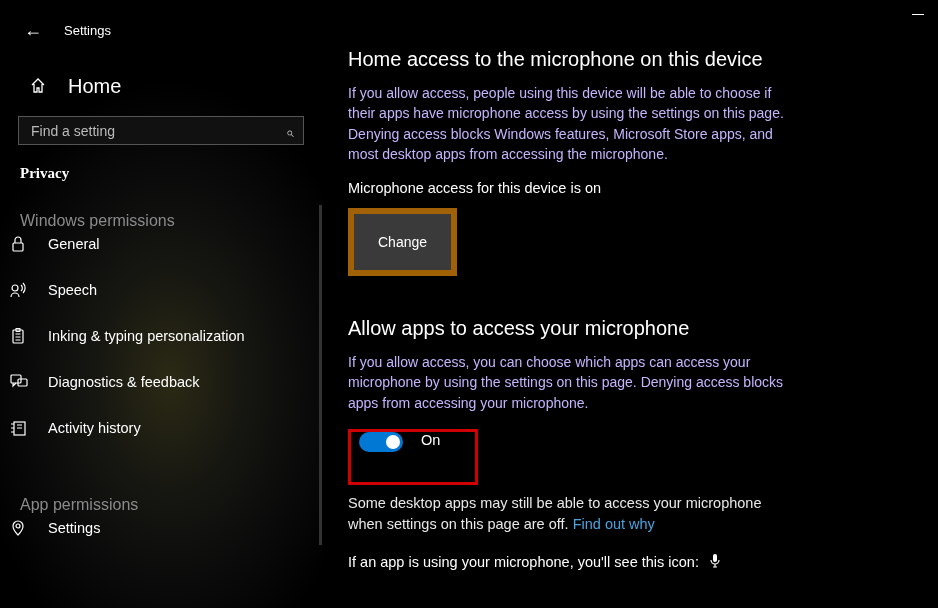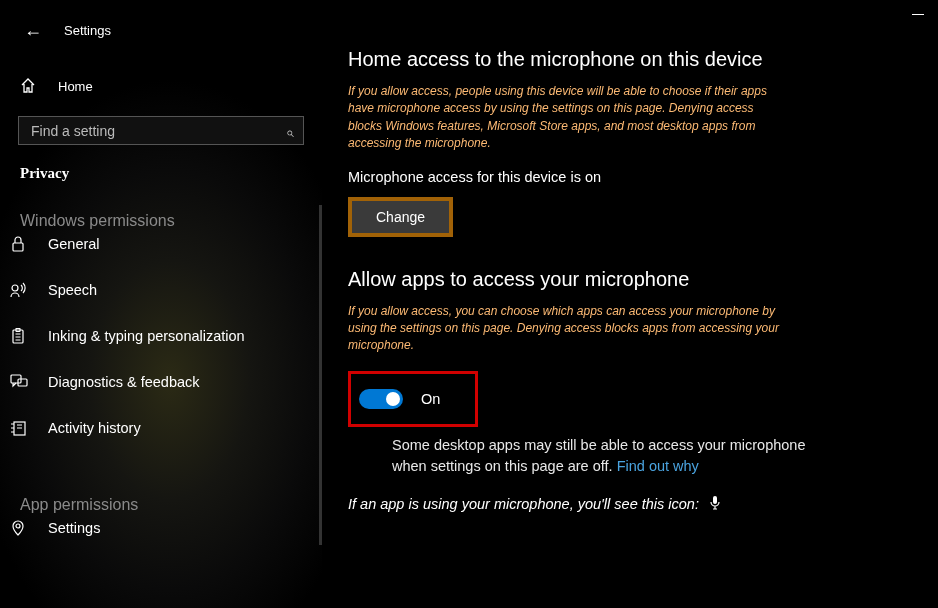--- a/index.html
+++ b/index.html
@@ -22,23 +22,23 @@
     display: flex; align-items: center;
     height: 40px;
     padding-left: 24px;
     gap: 22px;
   }
   .back-arrow { font-size: 18px; }
   .win-title { font-size: 13px; }
   .home-row {
     display: flex; align-items: center;
     height: 40px;
-    padding-left: 20px; gap: 20px;
+    padding-left: 30px; gap: 20px;
     margin-top: 16px;
-    font-size: 13px;
+    font-size: 20px;
   }
   .search-wrap {
     margin: 10px 18px 0 18px;
     position: relative;
   }
   .search-input {
     width: 100%; height: 29px;
     background: #111;
     border: 1px solid #555;
     color: #ccc;
@@ -74,54 +74,54 @@
     background: #333;
   }
 
   .content {
     position: absolute; left: 348px; top: 0;
     width: 560px; height: 608px;
     padding-top: 48px;
   }
   .page-h1 { font-size: 28px; font-weight: 400; margin-bottom: 22px; }
   .sub-h { font-size: 20px; font-weight: 400; margin-bottom: 12px; }
-  .body-text { color: #fdba74; font-size: 12px; line-height: 1.45; max-width: 440px; margin-bottom: 16px; font-style: italic; }
-  .body-text2 { color: #e8e8e8; font-size: 14.5px; line-height: 1.45; max-width: 440px; margin-left: 44px; }
+  .body-text { color: #c4b5fd; font-size: 14px; line-height: 1.45; max-width: 440px; margin-bottom: 16px; }
+  .body-text2 { color: #e8e8e8; font-size: 14.5px; line-height: 1.45; max-width: 440px; }
   .status-line { font-size: 14.5px; margin-bottom: 12px; }
   .btn {
     display: inline-block;
     background: #3a3a3a;
-    border: 4px solid #a16207;
+    border: 6px solid #a16207;
     color: #fff;
-    padding: 8px 24px;
+    padding: 20px 24px;
     font-size: 14px;
     cursor: pointer;
-    margin-bottom: 25px;
+    margin-bottom: 35px;
   }
   .highlight-box {
     border: 3px solid #d10000;
     width: 130px; height: 56px;
-    display: flex; align-items: center;
+    display: flex; 
     padding-left: 8px; gap: 18px;
     margin-bottom: 8px;
   }
   .toggle {
     width: 44px; height: 20px;
     background: #0078d4;
     border-radius: 10px;
     position: relative;
   }
   .toggle-knob {
     position: absolute; right: 3px; top: 3px;
     width: 14px; height: 14px;
     background: #fff; border-radius: 50%;
   }
   .toggle-label { font-size: 14.5px; }
   .link { color: #4aa3df; }
-  .icon-line { font-size: 14.5px; margin-top: 18px; font-style: italic; }
+  .icon-line { font-size: 14.5px; margin-top: 18px; }
   .mic-glyph { margin-left: 6px; }
   .section2 { margin-top: 6px; }
   .minimize {
     position: absolute; right: 14px; top: 14px;
     width: 12px; height: 1px; border-top: 1px solid #fff;
   }
   svg { display: block; }
 </style>
 </head>
 <body>

